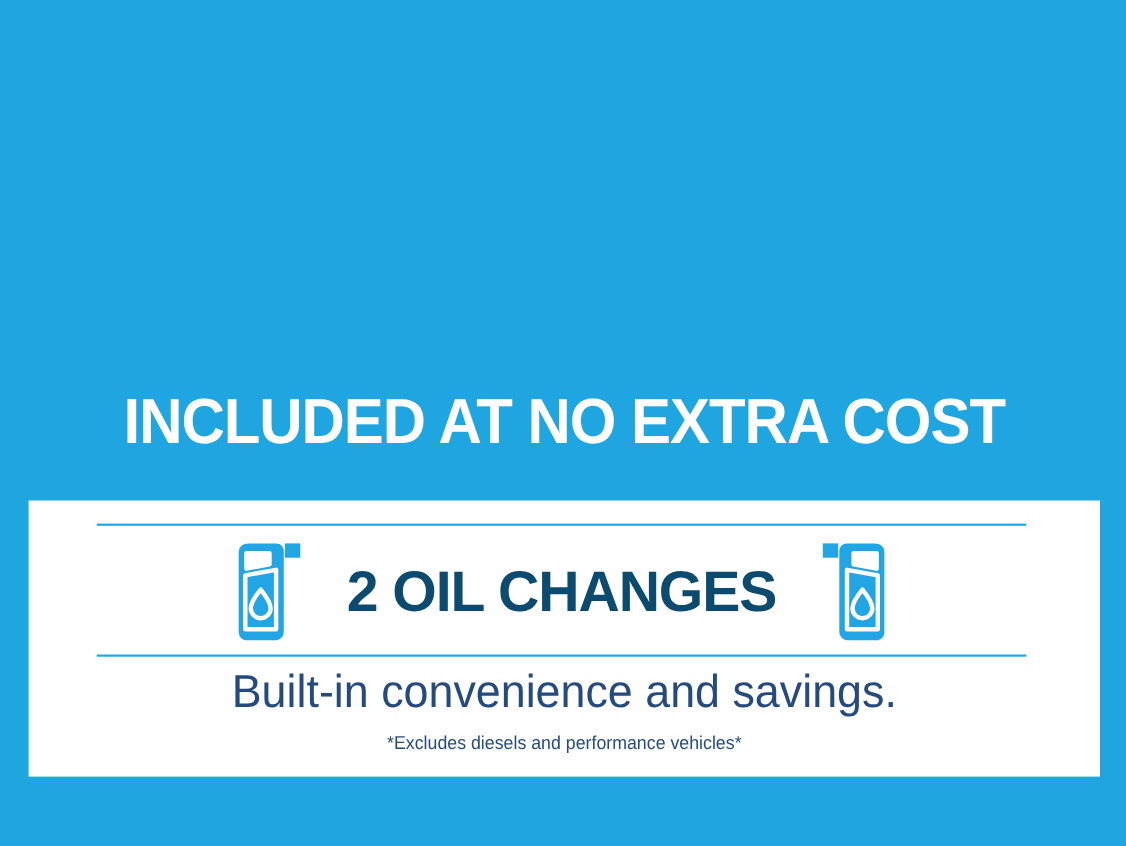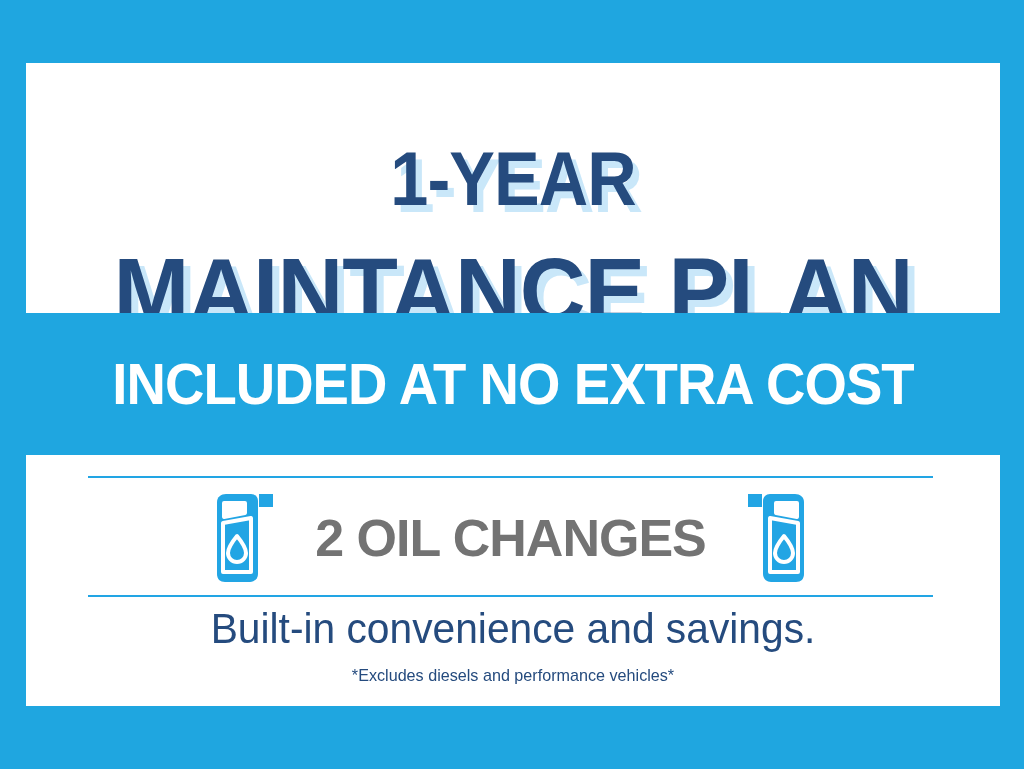--- a/index.html
+++ b/index.html
@@ -129,21 +129,21 @@
     width: 74px;
     height: 92px;
     display: block;
   }
 
   .jug-icon.mirrored {
     transform: scaleX(-1);
   }
 
   .feature-label {
-    color: #737373;
+    color: #0c4a6e;
     font-family: "Liberation Sans", sans-serif;
     font-weight: bold;
     font-size: 52px;
     line-height: 52px;
     letter-spacing: -1px;
     white-space: nowrap;
     text-transform: uppercase;
   }
 
   
@@ -175,24 +175,20 @@
     line-height: 18px;
     white-space: nowrap;
     transform: scaleX(0.95);
   }
 </style>
 </head>
 <body>
 
 <div class="poster">
 
-  <div class="headline-card">
-    <div class="headline headline-line1">1-YEAR</div>
-    <div class="headline headline-line2">MAINTANCE PLAN</div>
-  </div>
 
   <div class="subtitle-band">
     <div class="subtitle">INCLUDED AT NO EXTRA COST</div>
   </div>
 
   <div class="details-card">
 
     <div class="rule rule-top"></div>
 
     <div class="feature-row">

